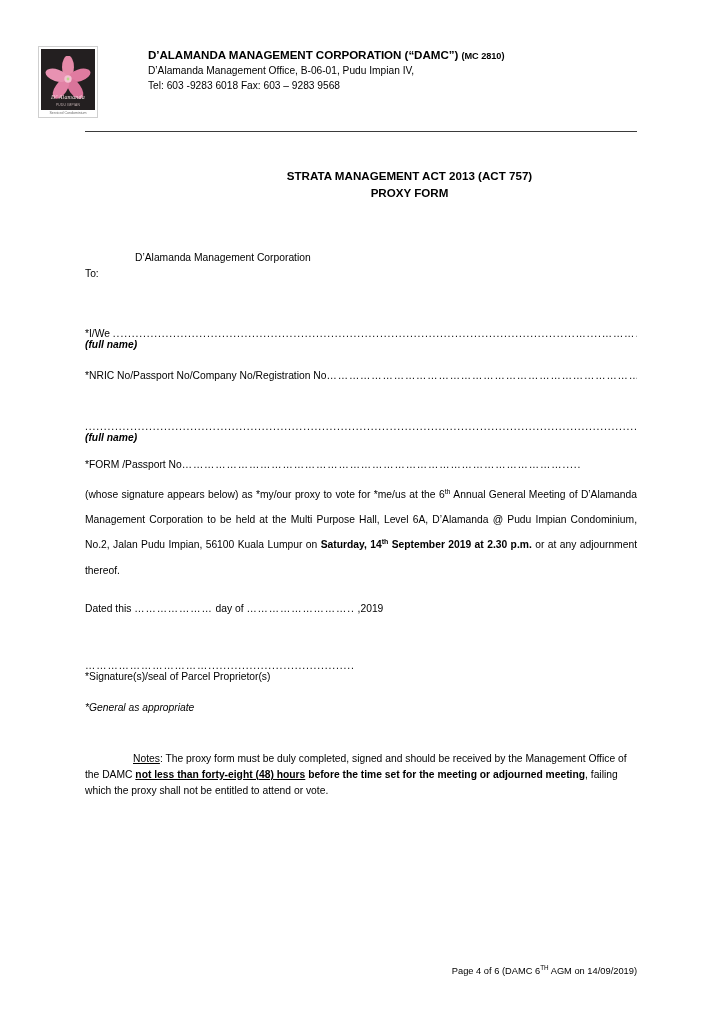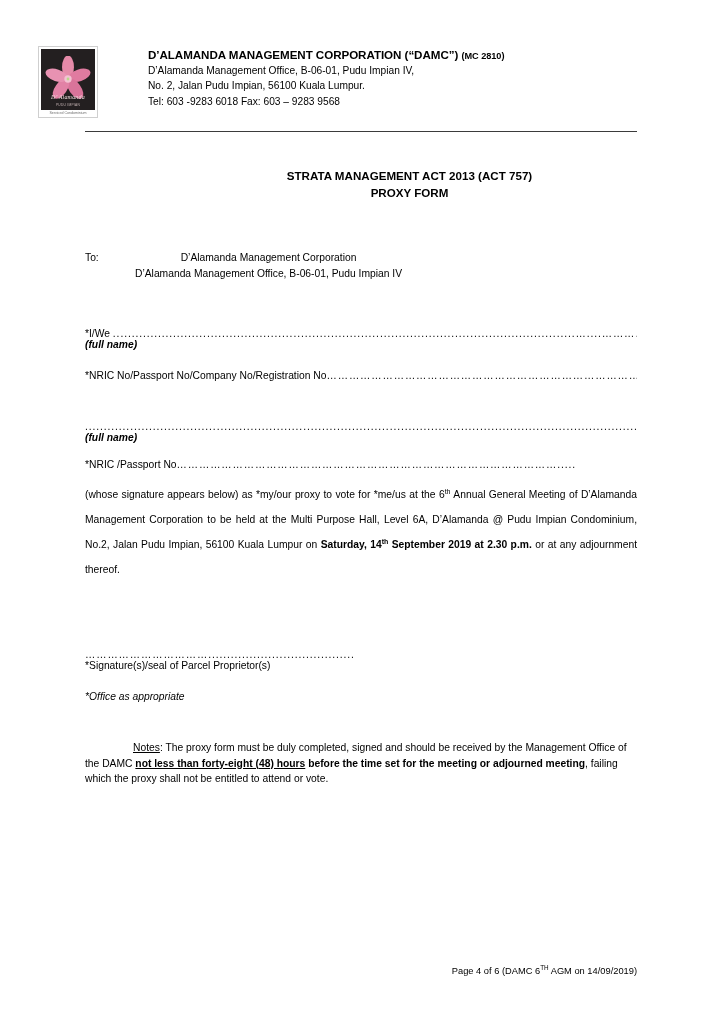--- a/index.html
+++ b/index.html
@@ -133,21 +133,21 @@
     left: 85px;
     top: 250px;
     width: 552px;
     font-size: 10.3px;
   }
 
   .to-block {
     display: flex;
     margin-bottom: 0;
   }
-  .to-label { width: 50px; flex: 0 0 50px; line-height: 1.54; }
+  .to-label { width: 50px; flex: 0 0 50px; line-height: 1.54; margin-top: 16px; }
   .to-lines div { line-height: 1.54; text-align: center; }
 
   .field-row {
     position: relative;
     white-space: nowrap;
     overflow: hidden;
   }
   .dots {
     letter-spacing: 0.9px;
     font-size: 10.3px;
@@ -207,39 +207,37 @@
         </svg>
         <div class="logo-caption">D’ Alamanda</div>
         <div class="logo-caption2">PUDU IMPIAN</div>
         <div class="logo-sub">Serviced Condominium</div>
       </div>
     </div>
 
     <div class="company-block">
       <div class="company-name"><span>D’ALAMANDA MANAGEMENT CORPORATION (“DAMC”)</span> <span class="mc">(MC 2810)</span></div>
       <div class="addr-line">D’Alamanda Management Office, B-06-01, Pudu Impian IV,</div>
-      <div class="addr-line">No. 2, Jalan Pudu Impian, 56100  Kuala Lumpur.</div>
       <div class="addr-line">Tel: 603 -9283 6018 Fax: 603 – 9283 9568</div>
     </div>
   </div>
 
   <div class="header-rule"></div>
 
   <div class="doc-title">
     <div>STRATA MANAGEMENT ACT 2013 (ACT 757)</div>
     <div>PROXY  FORM</div>
   </div>
 
   <div class="body-area">
 
     <div class="to-block">
       <div class="to-label">To:</div>
       <div class="to-lines">
         <div>D’Alamanda Management Corporation</div>
-        <div>D’Alamanda Management Office, B-06-01, Pudu Impian IV</div>
       </div>
     </div>
 
     <div class="sp-30"></div>
     <div class="sp-16"></div>
 
     <div class="field-row">
       <span>*I/We </span><span class="dots">...........................................................................................................................…....………………….</span>
     </div>
     <div class="italic-bold">(full name)</div>
@@ -256,41 +254,44 @@
     <div class="sp-24"></div>
 
     <div class="field-row">
       <span class="dots">...............................................................................................................................................................................................</span>
     </div>
     <div class="italic-bold">(full name)</div>
 
     <div class="sp-16"></div>
 
     <div class="field-row">
-      <span>*NRIC /Passport No</span><span class="dots">………………………………………………………………………………………….....</span>
+      <span>*FORM /Passport No</span><span class="dots">………………………………………………………………………………………….....</span>
     </div>
 
     <div class="sp-12"></div>
 
     <div class="para"><span>(whose signature appears below) as *my/our proxy to vote for *me/us at the 6</span><sup>th</sup><span> Annual General Meeting of D’Alamanda Management Corporation to be held at the Multi Purpose Hall, Level 6A, D’Alamanda @ Pudu Impian Condominium, No.2, Jalan Pudu Impian, 56100 Kuala Lumpur on </span><b><span>Saturday, 14</span><sup>th</sup><span> September 2019 at 2.30 p.m.</span></b><span> or at any adjournment thereof.</span></div>
 
     <div class="sp-20"></div>
 
+    <div class="field-row">
+      <span>Dated this </span><span class="dots">…………………</span><span> day of </span><span class="dots">………………………..</span><span> ,2019</span>
+    </div>
 
     <div class="sp-30"></div>
     <div class="sp-16"></div>
 
     <div class="field-row">
       <span class="dots">…………………………….......................................</span>
     </div>
     <div>*Signature(s)/seal of Parcel Proprietor(s)</div>
 
     <div class="sp-20"></div>
 
-    <div class="italic-bold" style="font-weight:normal;">*Office as appropriate</div>
+    <div class="italic-bold" style="font-weight:normal;">*General as appropriate</div>
 
     <div class="sp-30"></div>
     <div class="sp-8"></div>
 
     <div class="notes"><span class="u">Notes</span><span>: The proxy form must be duly completed, signed and should be received by the Management Office of the DAMC </span><span class="bu">not less than forty-eight (48) hours</span><b> before the time set for the meeting or adjourned meeting</b><span>, failing which the proxy shall not be entitled to attend or vote.</span></div>
 
   </div>
 
   <div class="footer"><span>Page 4 of 6  (DAMC 6</span><sup>TH</sup><span> AGM on 14/09/2019)</span></div>
 

